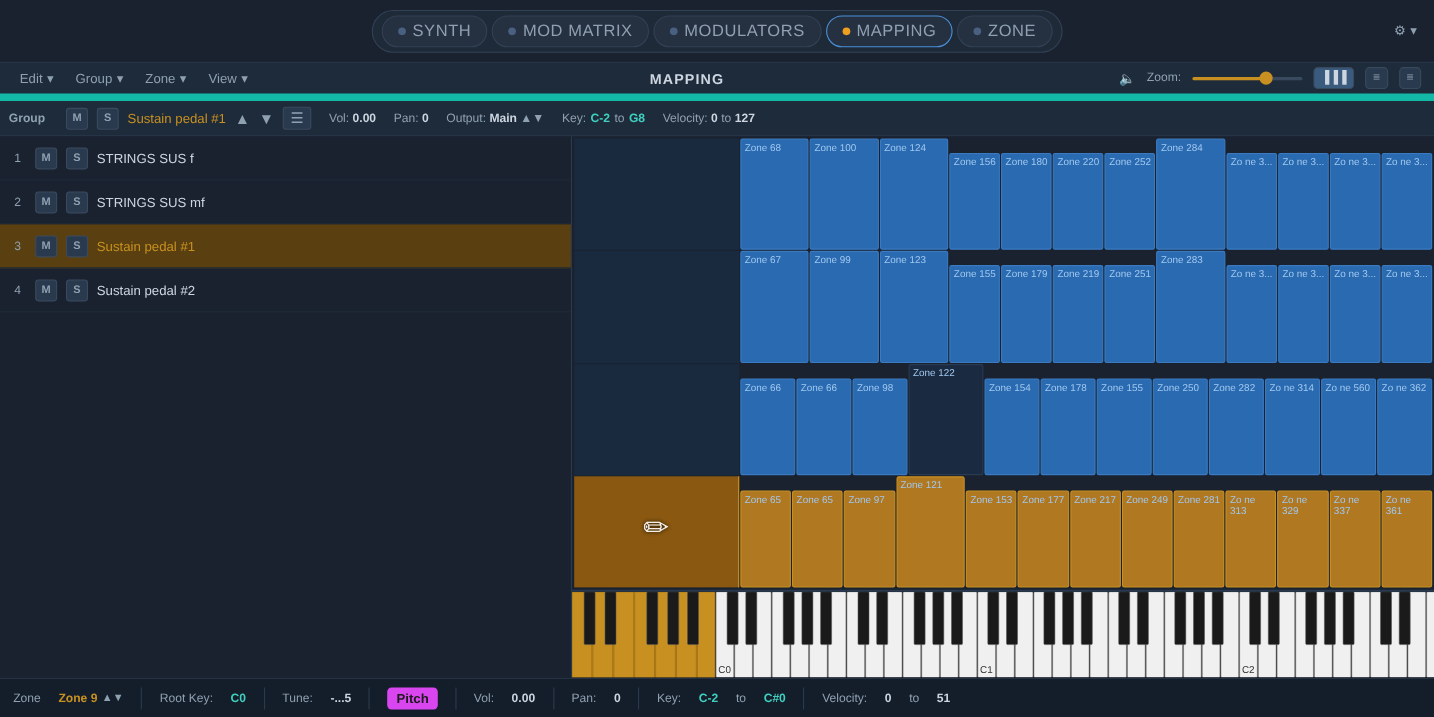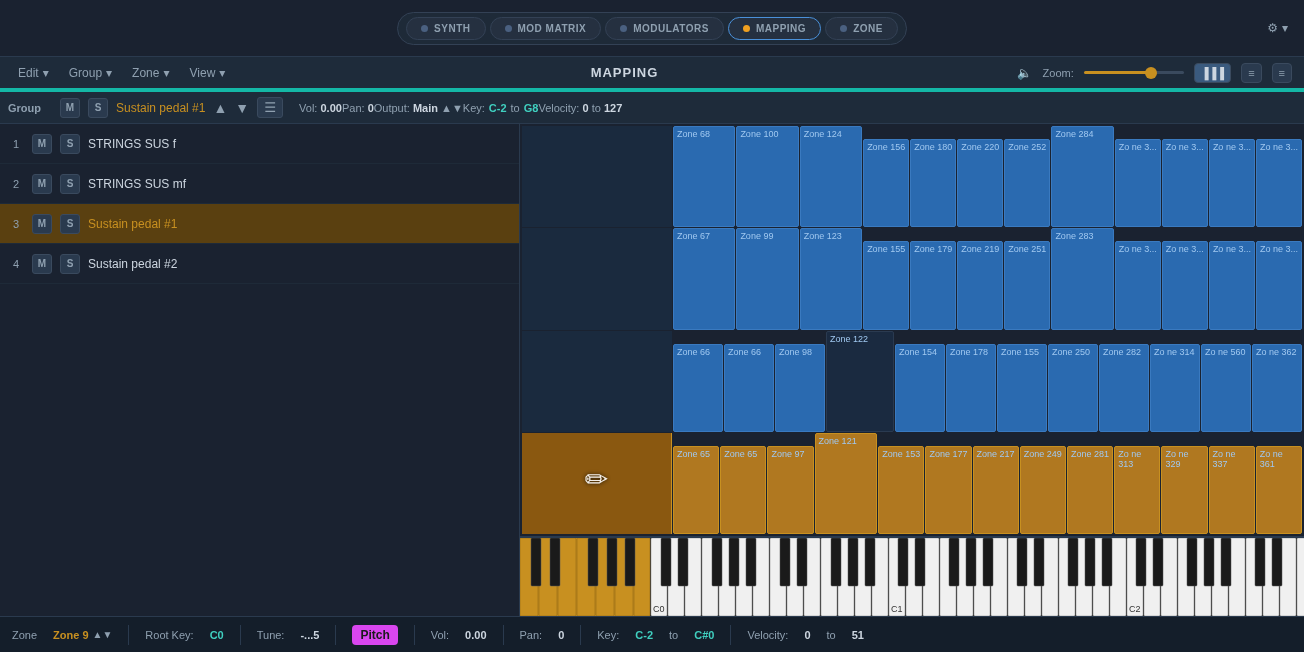--- a/index.html
+++ b/index.html
@@ -14,37 +14,37 @@
     }
     .nav-pill {
       display: flex;
       align-items: center;
       gap: 6px;
       background: #253040;
       border: 1px solid #334155;
       border-radius: 20px;
       padding: 5px 14px;
       color: #8fa0b0;
-      font-size: 10px;
-      font-weight: 700;
+      font-size: 15px;
+      font-weight: 400;
       letter-spacing: 0.5px;
       cursor: pointer;
     }
     .nav-pill.active {
       background: #253040;
       border-color: #4a90d9;
     }
 
     
     .toolbar {
       display: flex;
       align-items: center;
       background: #1e2b3a;
       border-top: 1px solid #2a3a4e;
-      border-bottom: 4px solid #14b8a6;
+      border-bottom: 7px solid #14b8a6;
       padding: 4px 12px;
       height: 36px;
       gap: 8px;
     }
     .toolbar-btn {
       background: none;
       border: none;
       color: #8fa0b0;
       cursor: pointer;
       font-size: 12px;
@@ -139,20 +139,21 @@
       background: #2a3a4e;
       border: 1px solid #3a4a5e;
       border-radius: 3px;
       color: #8fa0b0;
       padding: 2px 6px;
       cursor: pointer;
     }
     .group-info {
       display: flex;
       align-items: center;
+      gap: 16px;
       margin-left: 8px;
       flex: 1;
     }
     .info-item { color: #8fa0b0; font-size: 11px; }
     .info-val { color: #cdd6e0; font-weight: 600; }
     .info-val.cyan { color: #40d0c0; }
     .key-range { display: flex; gap: 4px; align-items: center; }
 
     
     .main-content {

